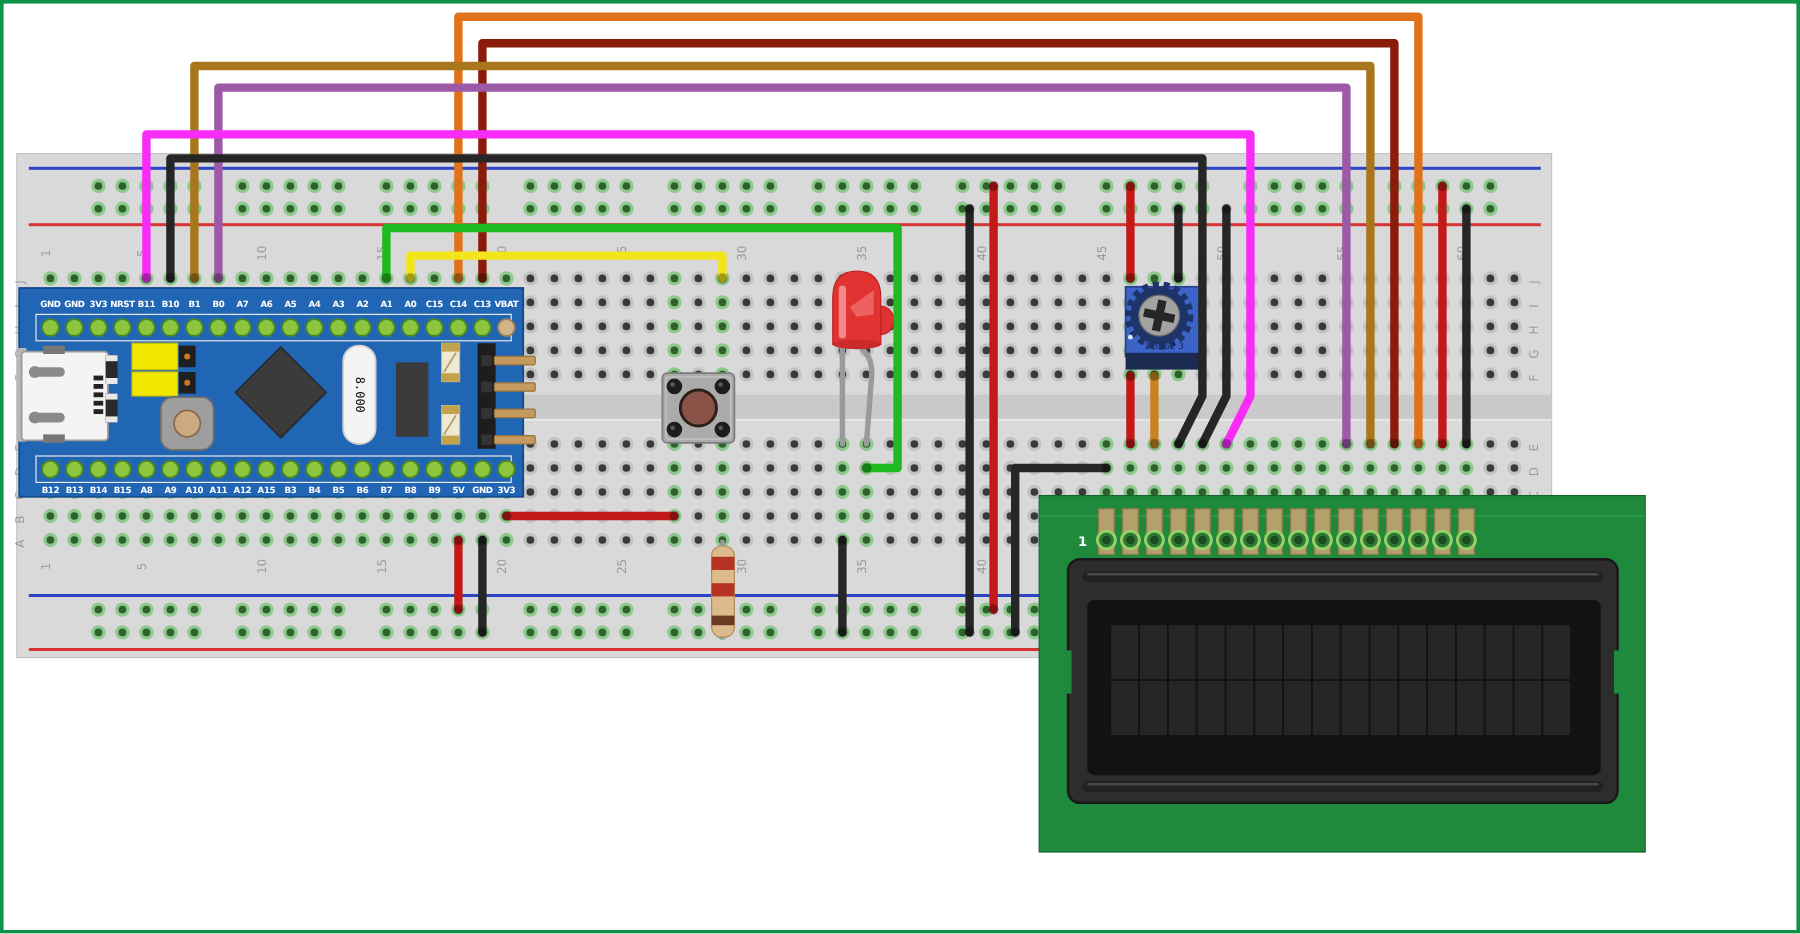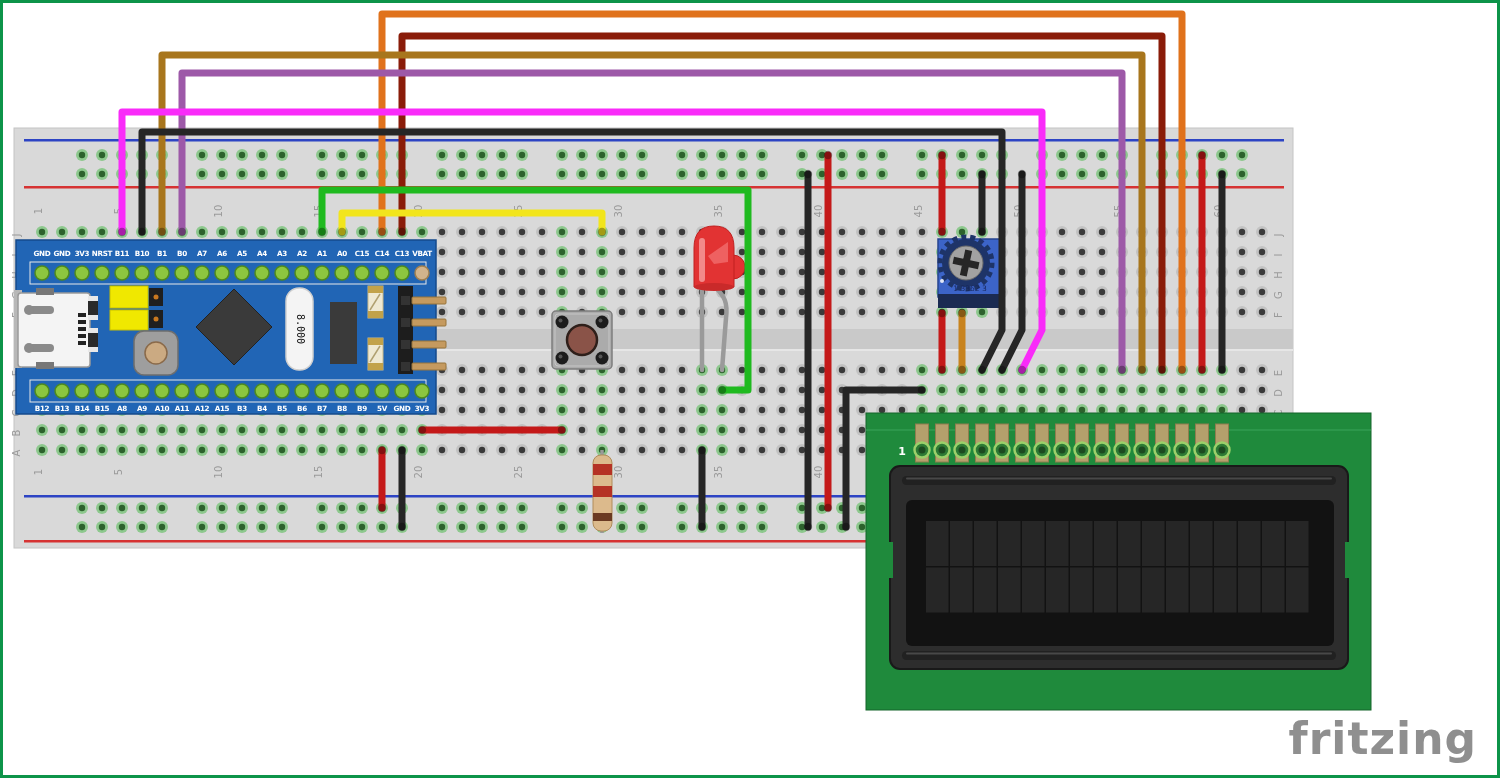--- a/index.html
+++ b/index.html
@@ -2037,14 +2037,13 @@
         <circle cx="922" cy="390" r="4.2" fill="#000" opacity="0.32"></circle>
         <circle cx="846" cy="527" r="4.2" fill="#000" opacity="0.32"></circle>
         <polyline points="1202,155 1202,370" fill="none" stroke="#c41919" stroke-width="7" stroke-linecap="round" stroke-linejoin="round"></polyline>
         <circle cx="1202" cy="155" r="4.2" fill="#000" opacity="0.32"></circle>
         <circle cx="1202" cy="370" r="4.2" fill="#000" opacity="0.32"></circle>
         <polyline points="1222,174 1222,370" fill="none" stroke="#262626" stroke-width="7" stroke-linecap="round" stroke-linejoin="round"></polyline>
         <circle cx="1222" cy="174" r="4.2" fill="#000" opacity="0.32"></circle>
         <circle cx="1222" cy="370" r="4.2" fill="#000" opacity="0.32"></circle>
       </g>
     </svg>
-  <div class="logo" style="color: rgb(143, 143, 143);">fritzing</div>
 </div>
 
 </body></html>

